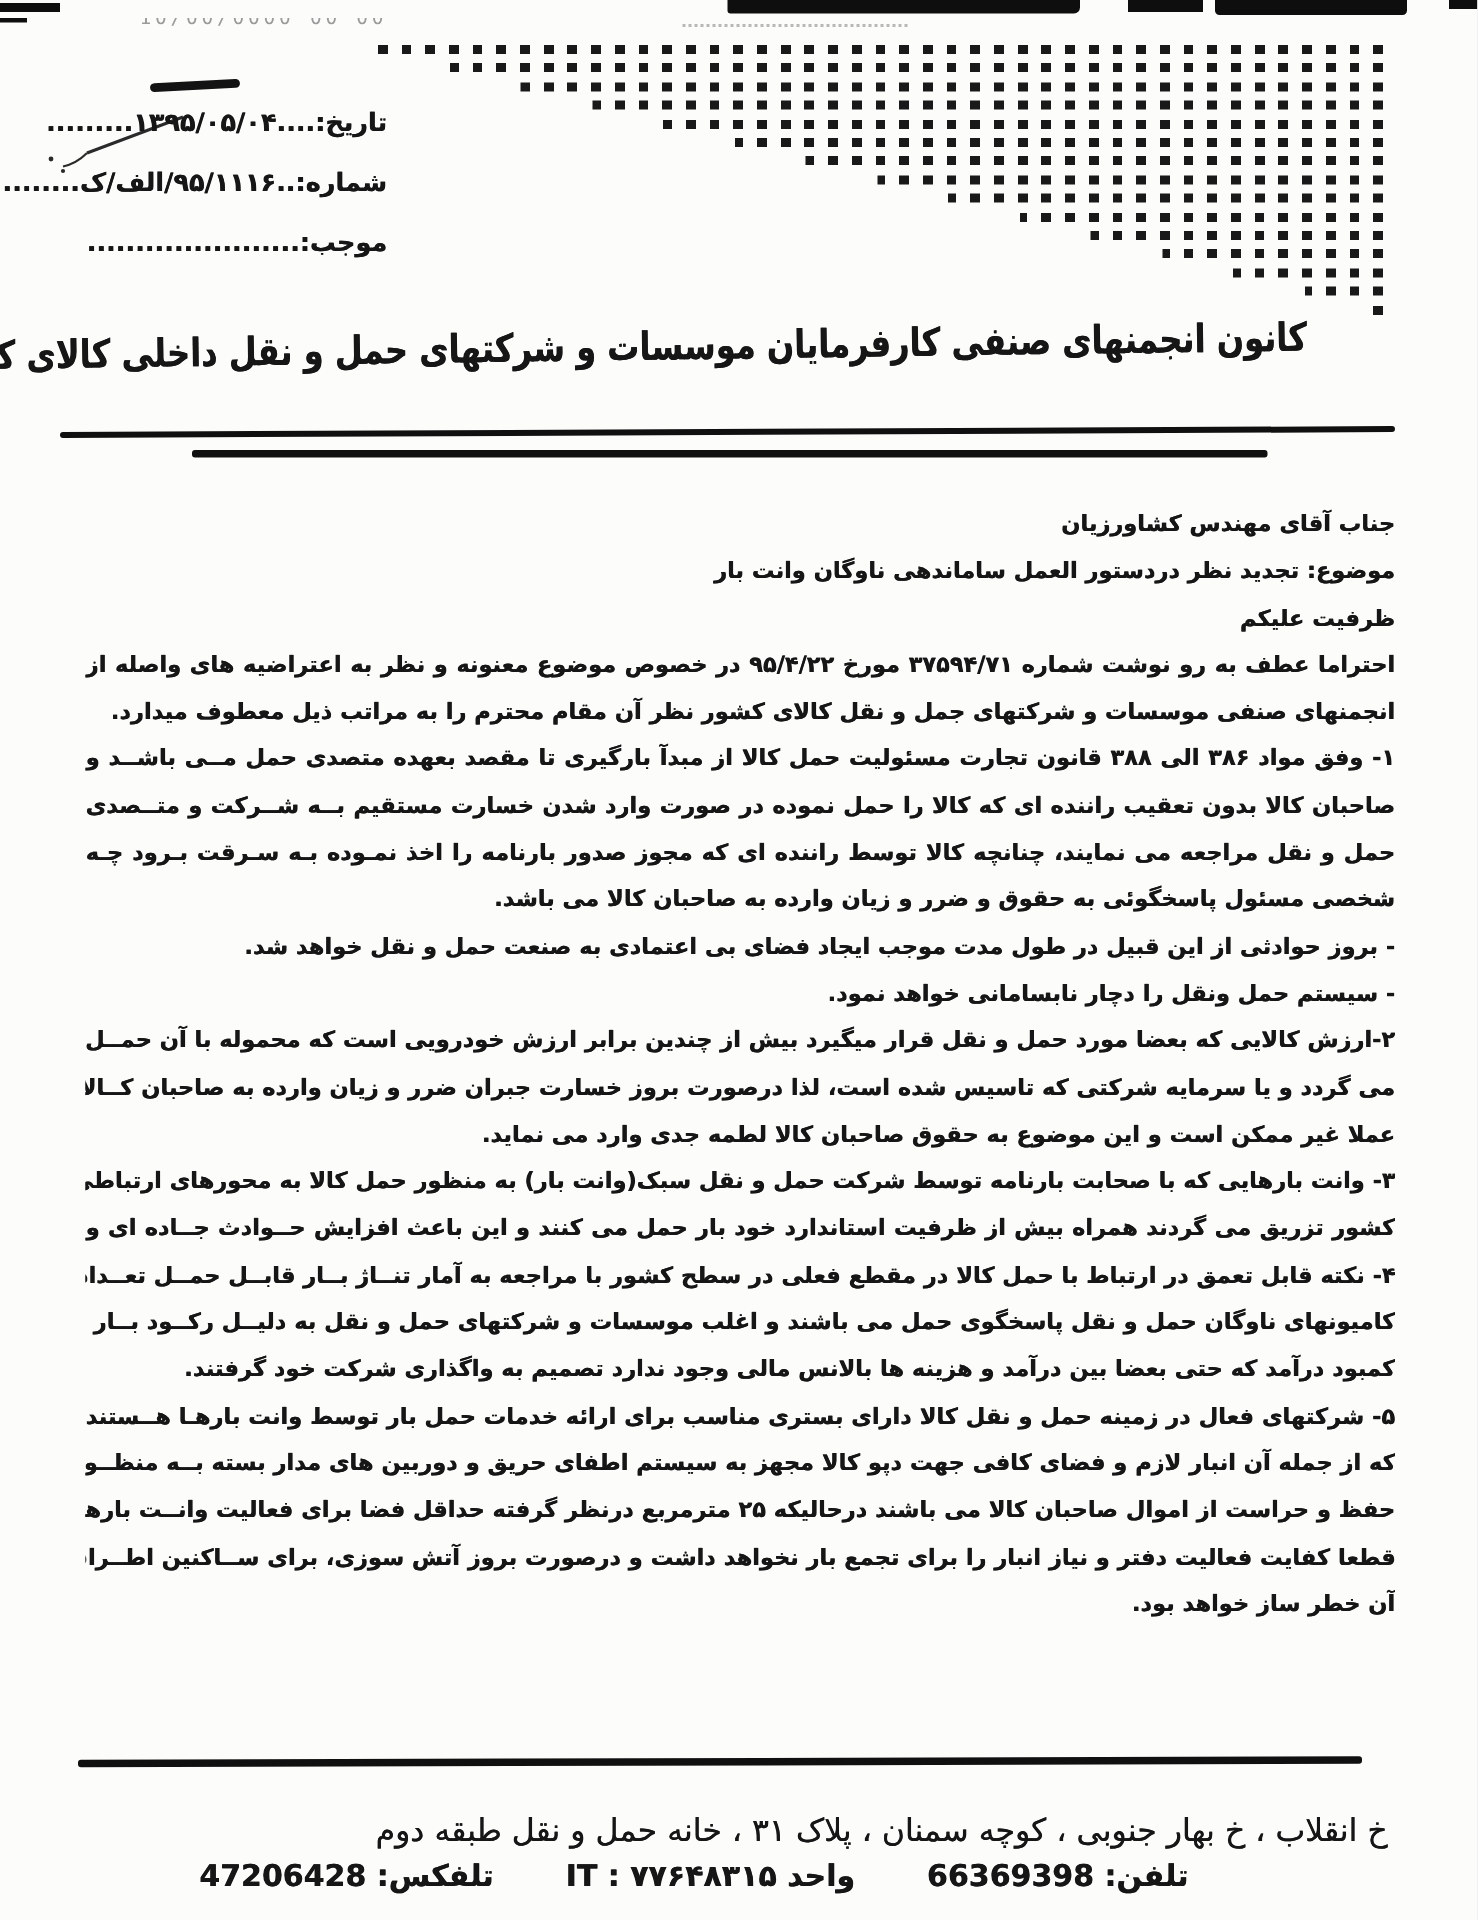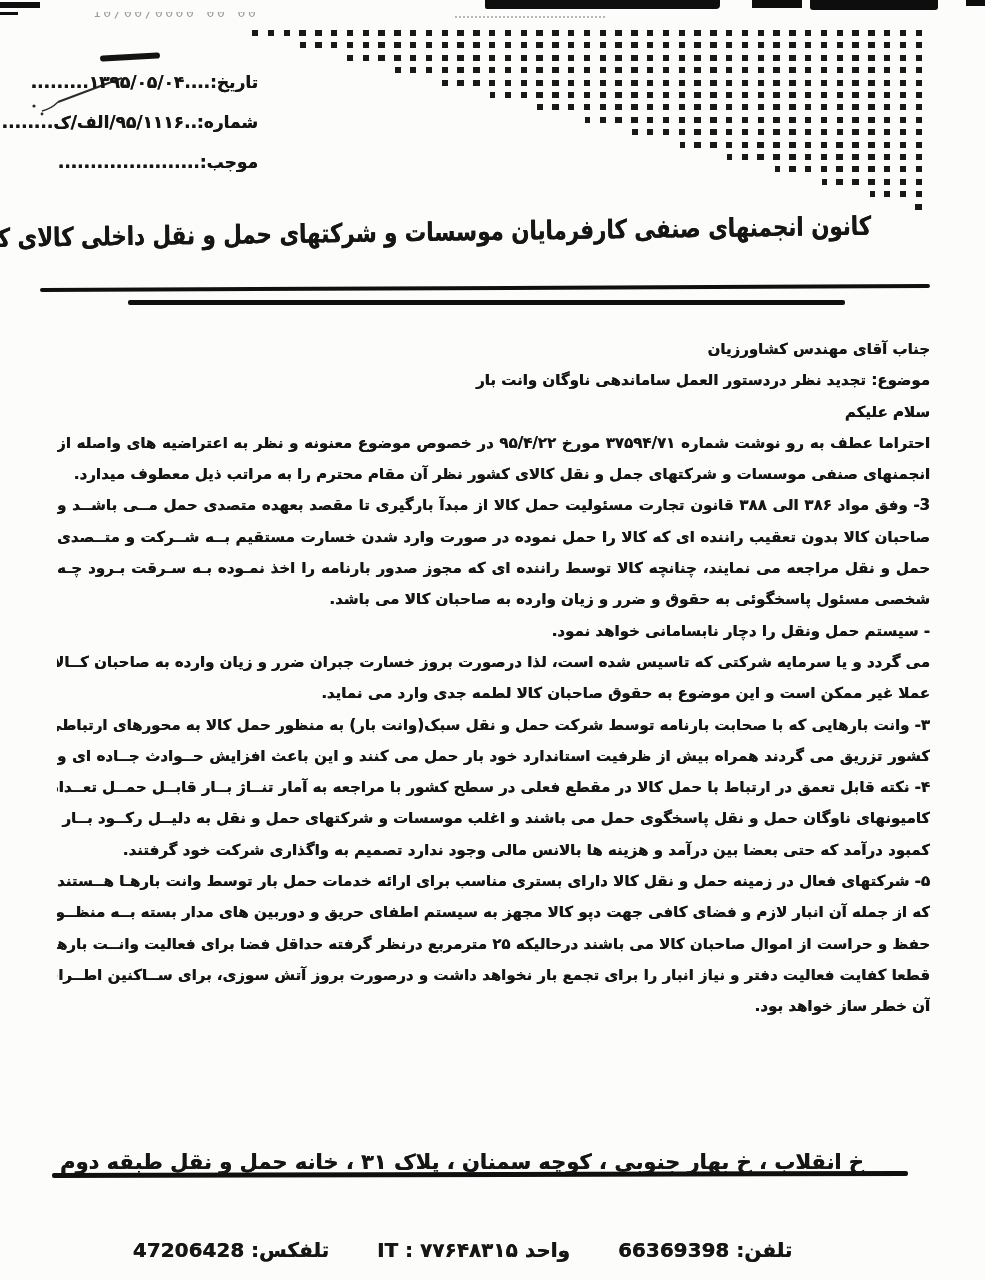--- a/index.html
+++ b/index.html
@@ -43,22 +43,22 @@
   .bline{
     direction:rtl;white-space:nowrap;height:31.3px;line-height:31.3px;
     font-size:15px;font-weight:bold;overflow:hidden;
     text-justify:inter-word;
   }
   .bline.j{text-align:justify;text-align-last:justify;}
   .bline.r{text-align:right;}
   
   .rule-footer{left:52px;top:1172px;width:856px;height:5px;transform:rotate(-0.15deg);}
   .footer-address{
-    position:absolute;top:1150px;left:60px;right:60px;text-align:left;direction:rtl;
-    font-weight:bold;font-size:21px;white-space:nowrap;
+    position:absolute;top:1208px;left:60px;right:60px;text-align:right;direction:rtl;
+    font-weight:normal;font-size:21px;white-space:nowrap;
   }
   .footer-phones{
     position:absolute;top:1238px;left:30px;right:90px;direction:rtl;
     display:flex;justify-content:center;gap:48px;
     font-weight:bold;font-size:20px;
   }
   .phone-seg{white-space:nowrap;}
 </style>
 </head>
 <body>
@@ -107,28 +107,30 @@
   <div class="meta-line ink" style="top:112px;">شماره:..۹۵/۱۱۱۶/الف/ک........</div>
   <div class="meta-line ink" style="top:152px;">موجب:......................</div>
 
   <div class="org-title ink" style="transform: rotate(-0.8deg) scaleX(0.822321); transform-origin: center center;">کانون انجمنهای صنفی کارفرمایان موسسات و شرکتهای حمل و نقل داخلی کالای کشور</div>
   <div class="rule rule-1"></div>
   <div class="rule rule-2"></div>
 
   <div class="letter-body">
       <div class="bline ink r">جناب آقای مهندس کشاورزیان</div>
       <div class="bline ink r">موضوع: تجدید نظر دردستور العمل ساماندهی ناوگان وانت بار</div>
-      <div class="bline ink r">سلام علیکم</div>
+      <div class="bline ink r">ظرفیت علیکم</div>
       <div class="bline ink j">احتراما عطف به رو نوشت شماره ۳۷۵۹۴/۷۱ مورخ ۹۵/۴/۲۲ در خصوص موضوع معنونه و نظر به اعتراضیه های واصله از</div>
       <div class="bline ink r">انجمنهای صنفی موسسات و شرکتهای جمل و نقل کالای کشور نظر آن مقام محترم را به مراتب ذیل معطوف میدارد.</div>
-      <div class="bline ink j">3- وفق مواد ۳۸۶ الی ۳۸۸ قانون تجارت مسئولیت حمل کالا از مبدآ بارگیری تا مقصد بعهده متصدی حمل مــی باشــد و</div>
+      <div class="bline ink j">۱- وفق مواد ۳۸۶ الی ۳۸۸ قانون تجارت مسئولیت حمل کالا از مبدآ بارگیری تا مقصد بعهده متصدی حمل مــی باشــد و</div>
       <div class="bline ink j">صاحبان کالا بدون تعقیب راننده ای که کالا را حمل نموده در صورت وارد شدن خسارت مستقیم بــه شــرکت و متــصدی</div>
       <div class="bline ink j">حمل و نقل مراجعه می نمایند، چنانچه کالا توسط راننده ای که مجوز صدور بارنامه را اخذ نمـوده بـه سـرقت بـرود چـه</div>
       <div class="bline ink r">شخصی مسئول پاسخگوئی به حقوق و ضرر و زیان وارده به صاحبان کالا می باشد.</div>
+      <div class="bline ink r">- بروز حوادثی از این قبیل در طول مدت موجب ایجاد فضای بی اعتمادی به صنعت حمل و نقل خواهد شد.</div>
       <div class="bline ink r">- سیستم حمل ونقل را دچار نابسامانی خواهد نمود.</div>
+      <div class="bline ink j">۲-ارزش کالایی که بعضا مورد حمل و نقل قرار میگیرد بیش از چندین برابر ارزش خودرویی است که محموله با آن حمــل</div>
       <div class="bline ink j">می گردد و یا سرمایه شرکتی که تاسیس شده است، لذا درصورت بروز خسارت جبران ضرر و زیان وارده به صاحبان کــالا</div>
       <div class="bline ink r">عملا غیر ممکن است و این موضوع به حقوق صاحبان کالا لطمه جدی وارد می نماید.</div>
       <div class="bline ink j">۳- وانت بارهایی که با صحابت بارنامه توسط شرکت حمل و نقل سبک(وانت بار) به منظور حمل کالا به محورهای ارتباطی</div>
       <div class="bline ink j">کشور تزریق می گردند همراه بیش از ظرفیت استاندارد خود بار حمل می کنند و این باعث افزایش حــوادث جــاده ای و</div>
       <div class="bline ink j">۴- نکته قابل تعمق در ارتباط با حمل کالا در مقطع فعلی در سطح کشور با مراجعه به آمار تنــاژ بــار قابــل حمــل تعــداد</div>
       <div class="bline ink j">کامیونهای ناوگان حمل و نقل پاسخگوی حمل می باشند و اغلب موسسات و شرکتهای حمل و نقل به دلیــل رکــود بــار و</div>
       <div class="bline ink r">کمبود درآمد که حتی بعضا بین درآمد و هزینه ها بالانس مالی وجود ندارد تصمیم به واگذاری شرکت خود گرفتند.</div>
       <div class="bline ink j">۵- شرکتهای فعال در زمینه حمل و نقل کالا دارای بستری مناسب برای ارائه خدمات حمل بار توسط وانت بارهـا هــستند</div>
       <div class="bline ink j">که از جمله آن انبار لازم و فضای کافی جهت دپو کالا مجهز به سیستم اطفای حریق و دوربین های مدار بسته بــه منظــور</div>
       <div class="bline ink j">حفظ و حراست از اموال صاحبان کالا می باشند درحالیکه ۲۵ مترمربع درنظر گرفته حداقل فضا برای فعالیت وانــت بارهــا</div>

